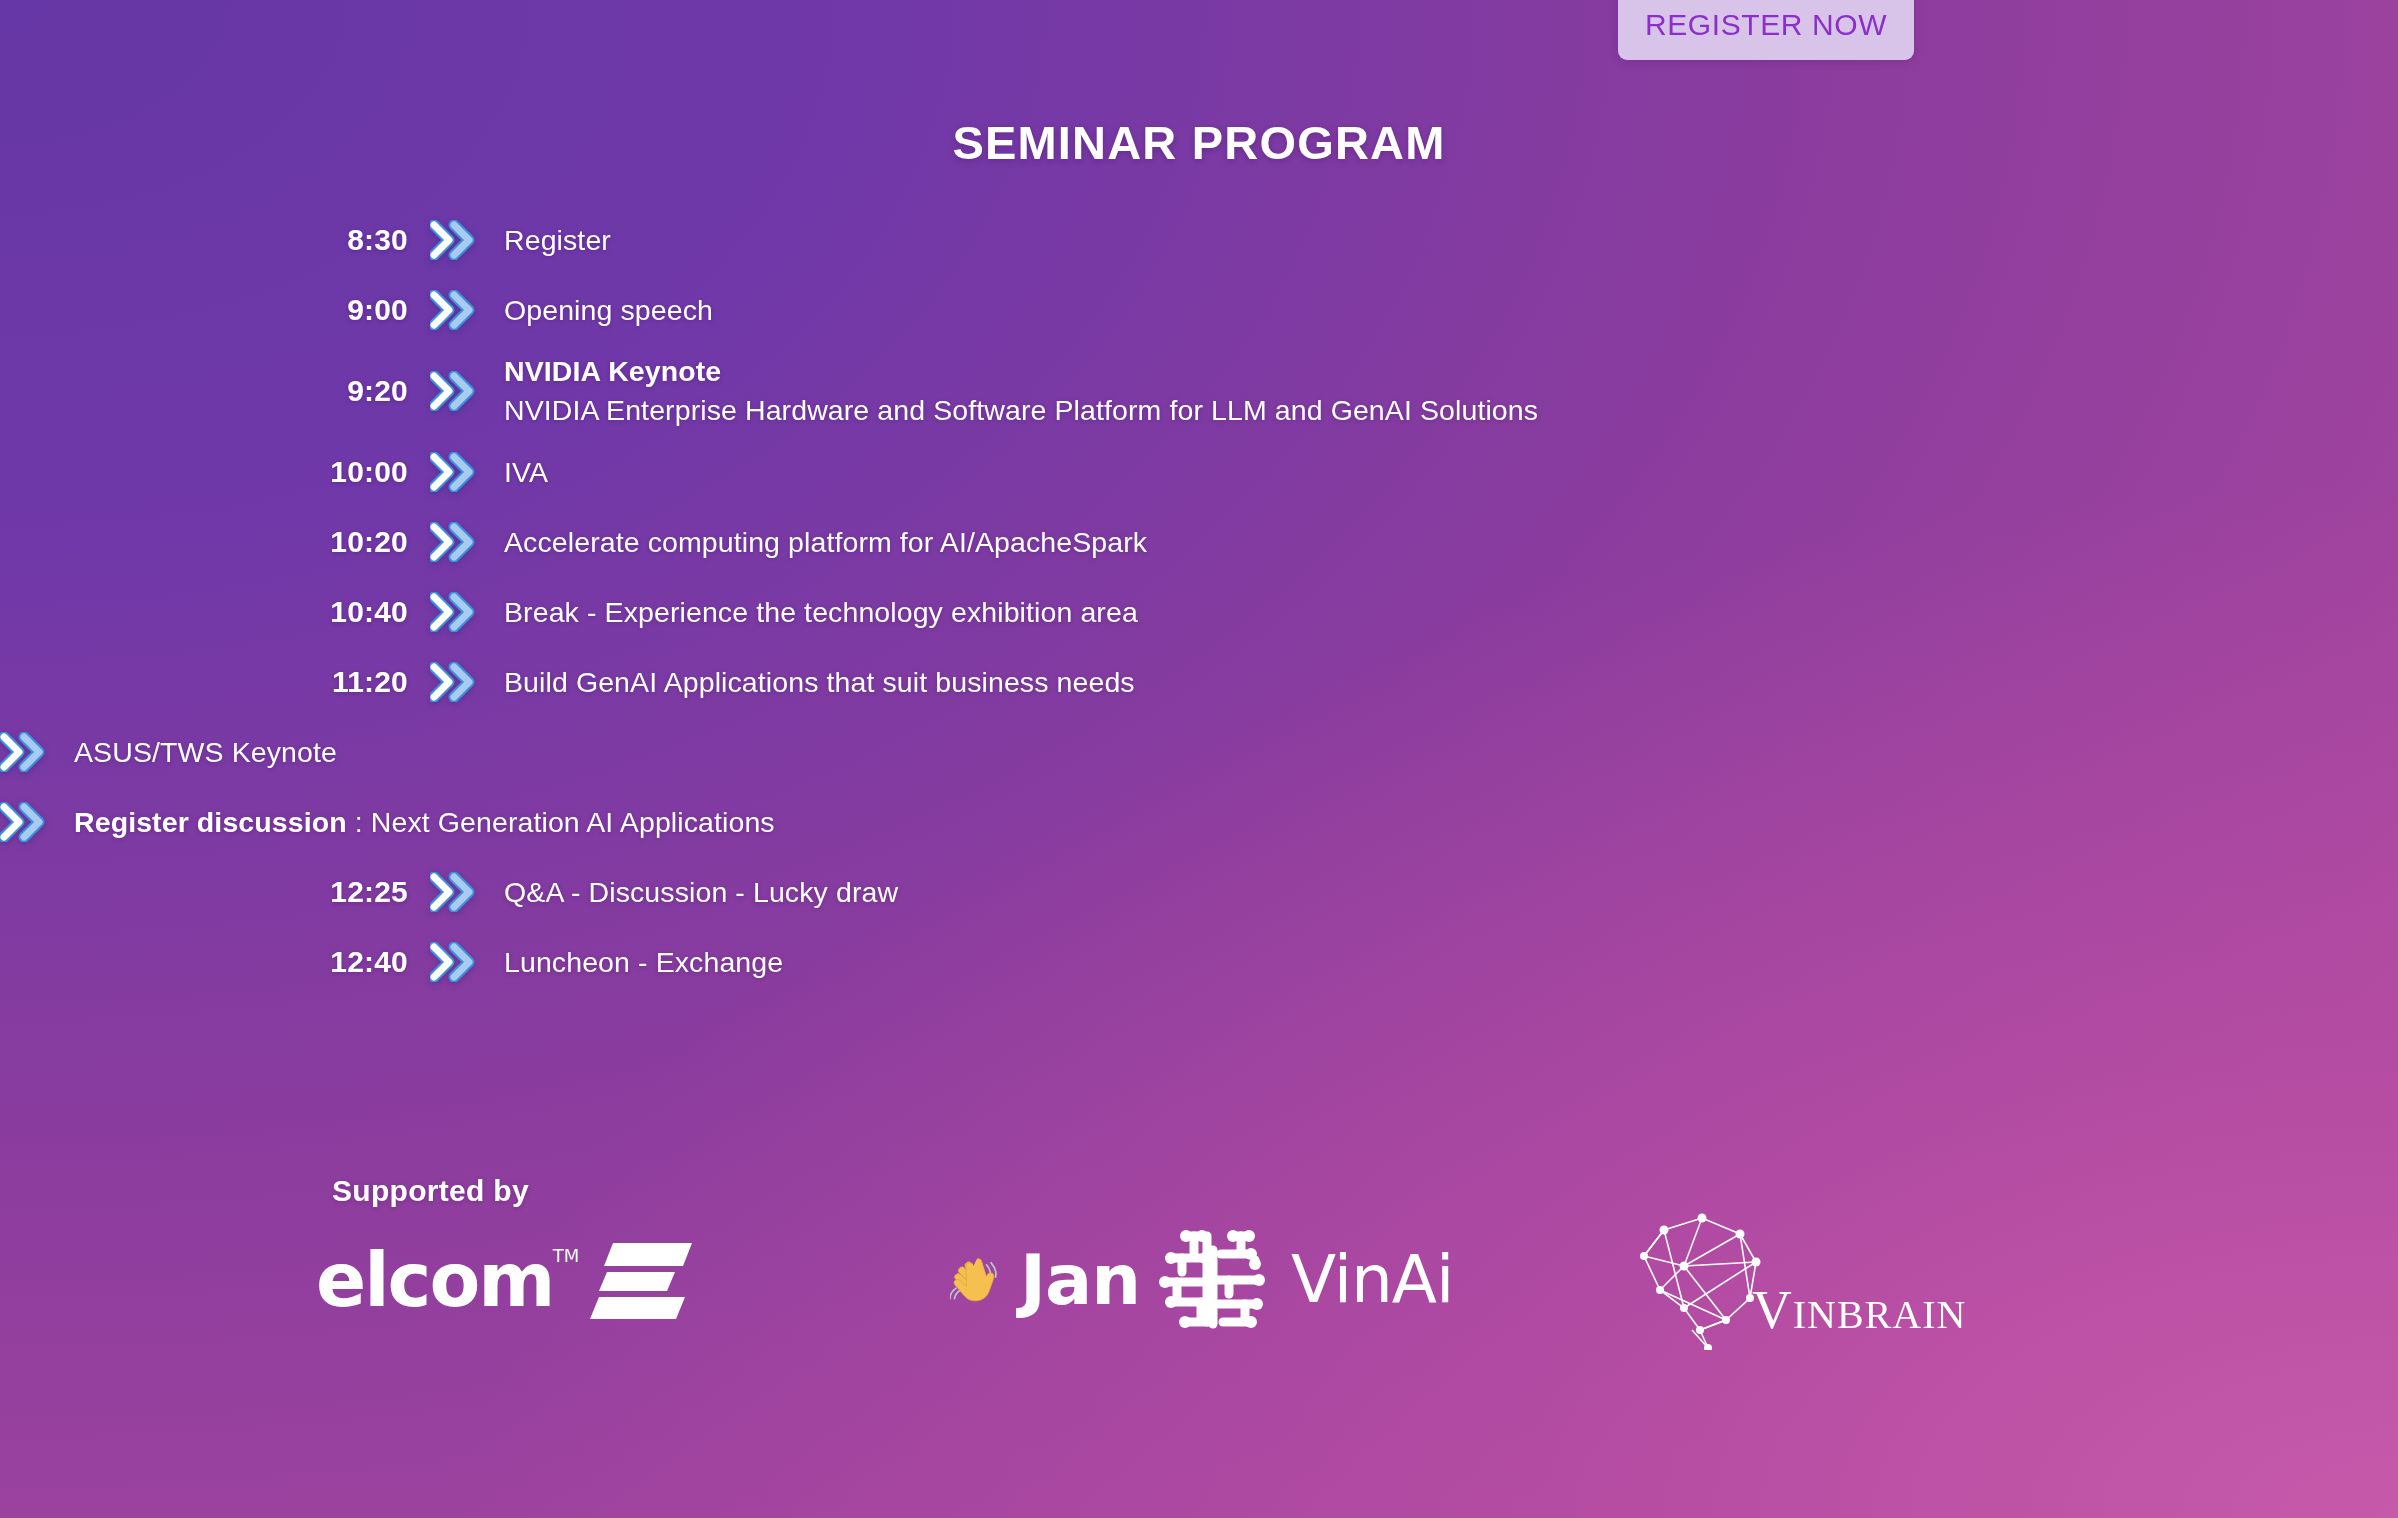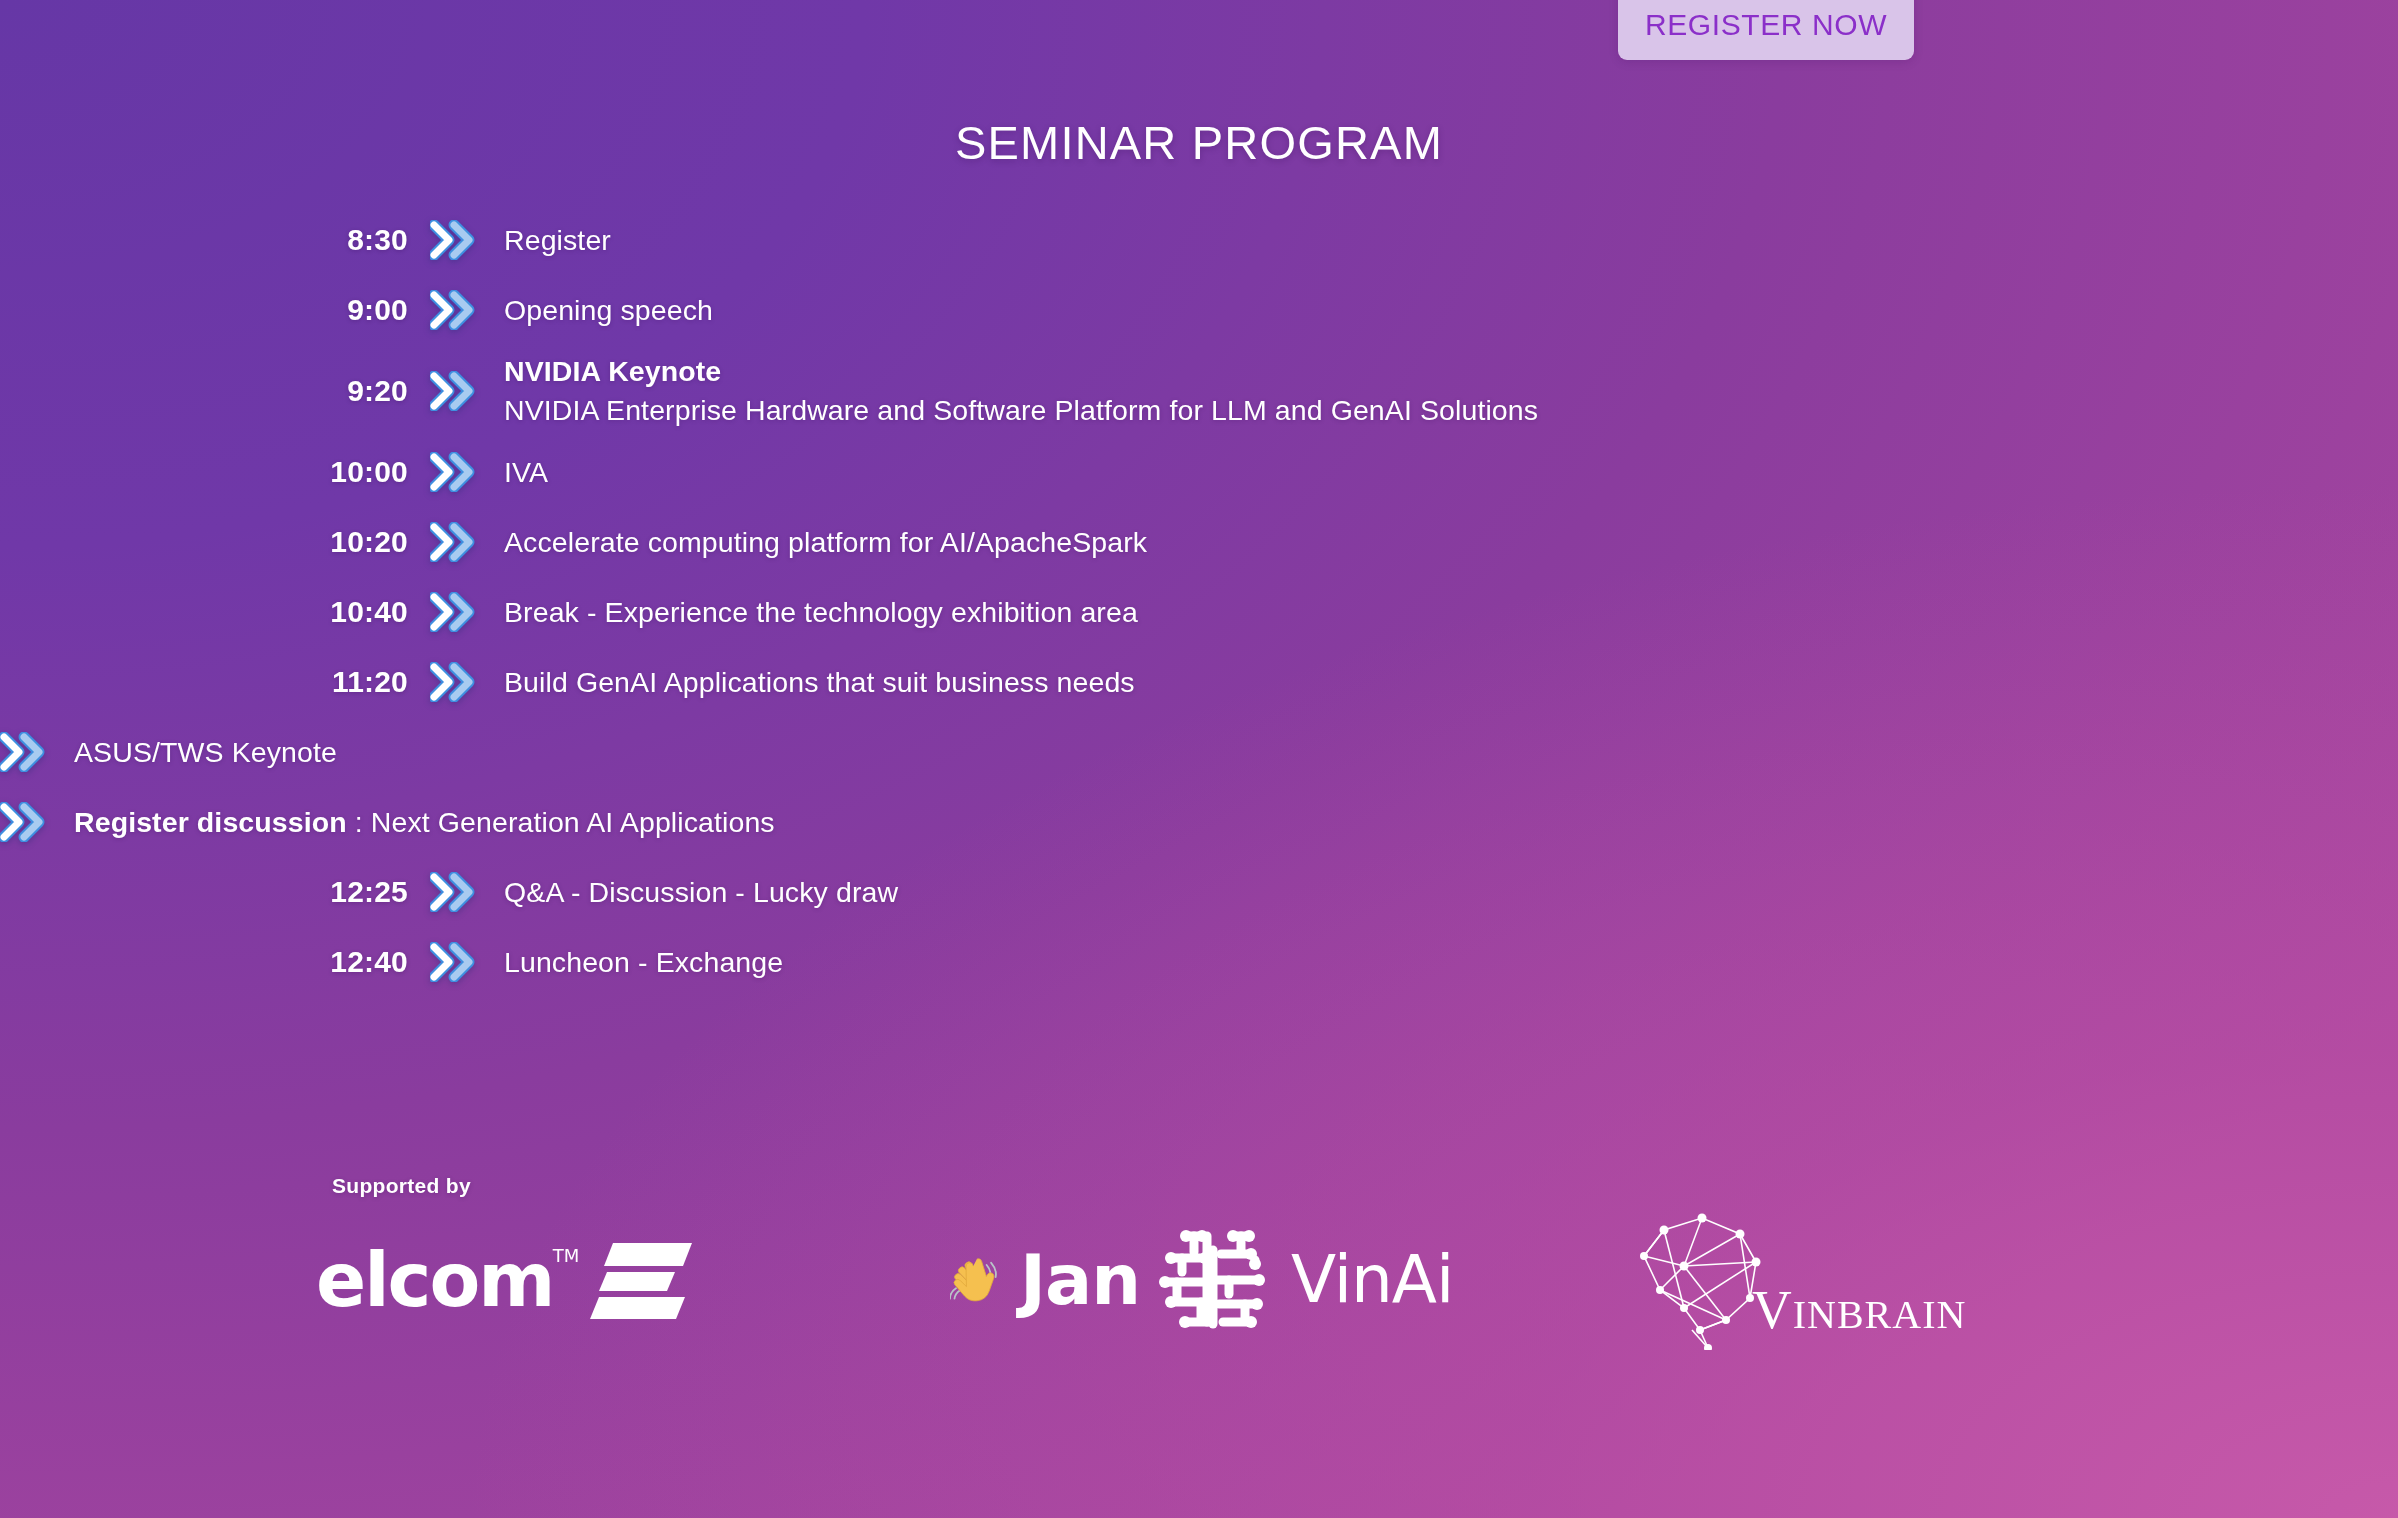--- a/index.html
+++ b/index.html
@@ -30,21 +30,21 @@
     display:flex; align-items:flex-end; justify-content:center;
     padding-bottom:18px;
     box-shadow:0 2px 10px rgba(60,10,90,0.18);
   }
   
   #page-title {
     position:absolute; top:115px; left:0; width:100%;
     text-align:center;
     color:#ffffff;
     font-size:47px;
-    font-weight:normal;
+    font-weight:bold;
     letter-spacing:1.2px;
     text-shadow:0 2px 6px rgba(50,10,80,0.28);
   }
   
   #schedule {
     position:absolute; left:0; top:205px; width:100%;
   }
   .row {
     display:flex;
     align-items:center;
@@ -76,21 +76,21 @@
     letter-spacing:0.1px;
     text-shadow:0 1px 4px rgba(50,10,80,0.26);
     padding-left:4px;
   }
   .desc .strong { font-weight:bold; }
   .desc .line1 { font-weight:bold; display:block; }
   .desc .line2 { display:block; }
   
   #supported-label {
     position:absolute; left:332px; top:1174px;
-    color:#ffffff; font-size:21px; font-weight:bold;
+    color:#ffffff; font-size:30px; font-weight:bold;
     letter-spacing:0.3px;
     text-shadow:0 1px 4px rgba(50,10,80,0.25);
   }
   #logo-strip {
     position:absolute; left:300px; top:1210px;
     width:1850px; height:140px;
     display:flex; align-items:center;
   }
   .logo { display:flex; align-items:center; height:100%;gap:8px; }
   #logo-elcom { width:420px; padding-left:16px; }

